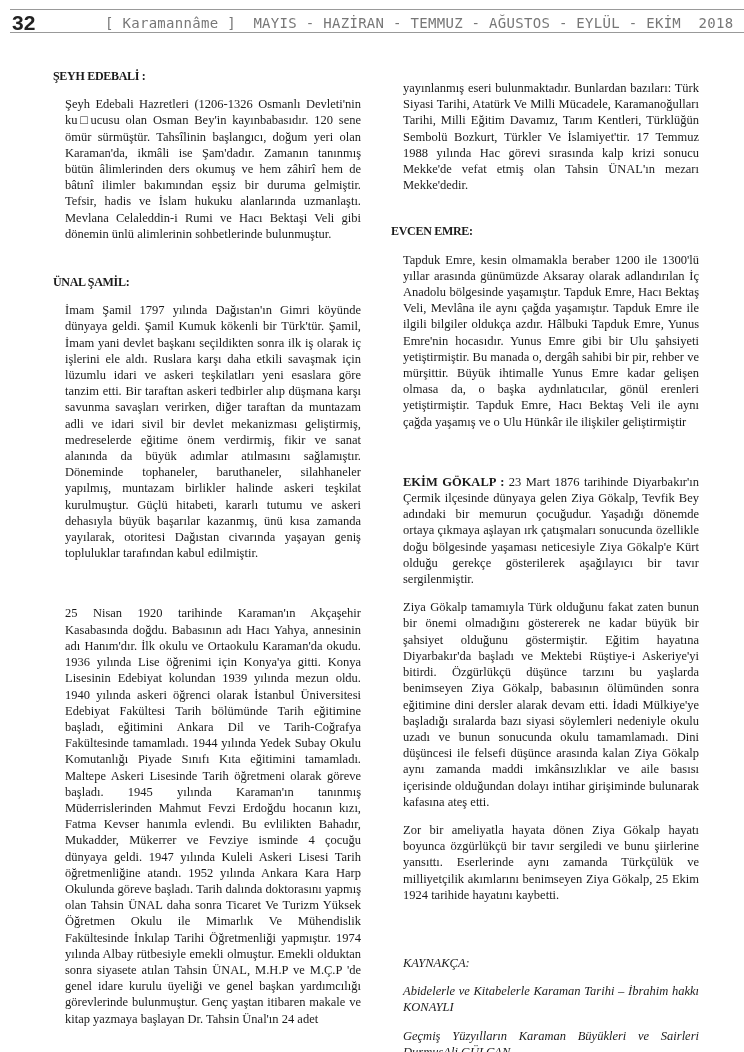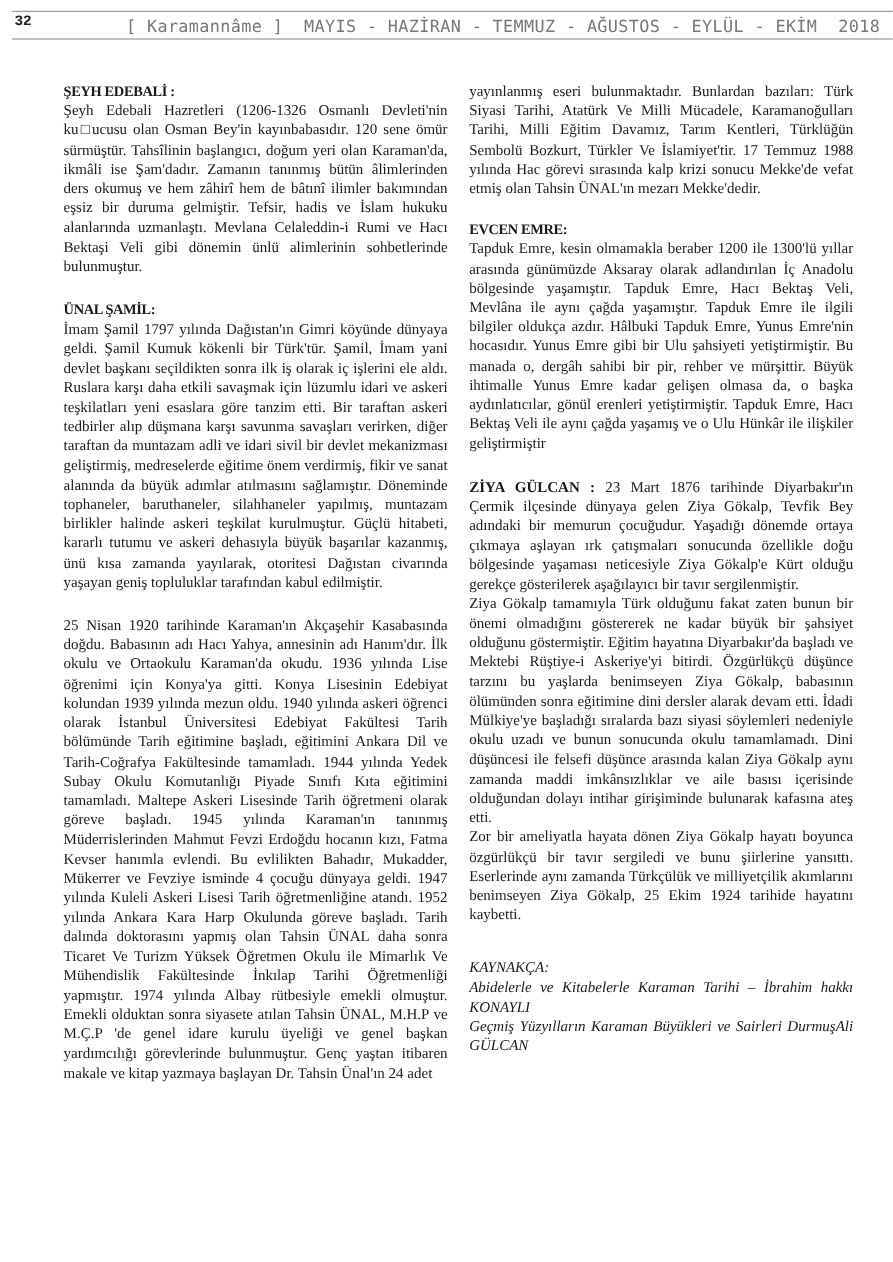--- a/index.html
+++ b/index.html
@@ -1,28 +1,28 @@
 <!DOCTYPE html>
 <html><head>
 <meta charset="utf-8">
 <style>
   html, body { margin: 0; padding: 0; background: #ffffff; }
   body { width: 744px; height: 1052px; position: relative; overflow: hidden; color: #1a1a1a; font-family: "Liberation Serif", serif; }
   .header { position: absolute; left: 10px; right: 0; top: 9px; height: 22px; border-top: 1px solid #999; border-bottom: 1px solid #999; }
-  .page-num { position: absolute; left: 2px; top: 1px; font-family: Liberation Mono, monospace; font-size: 12px; font-weight: bold; color: #222; }
+  .page-num { position: absolute; left: 2px; top: 1px; font-family: Liberation Sans, sans-serif; font-size: 21px; font-weight: bold; color: #222; }
   .running { position: absolute; left: 95px; top: 5px; font-family: "DejaVu Sans Mono", monospace; font-size: 14px; color: #777; letter-spacing: 0.3px; white-space: pre; }
   .col { position: absolute; top: 68px; width: 320px; font-size: 12.5px; line-height: 16.2px; text-align: justify; }
   .col-left { left: 53px; }
   .col-right { left: 391px; }
   .heading { font-weight: bold; font-size: 12px; letter-spacing: -0.3px; margin: 0; }
-  p { margin: 0; }
+  p { margin: 12px; }
   .gap { height: 16px; }
   .bold-inline { font-weight: bold; }
   .refs { font-style: italic; }
-  .refs p { margin: 0; }
+  .refs p { margin: 12px; }
 </style>
 </head>
 <body>
 
 <div class="header">
   <span class="page-num">32</span>
   <span class="running">[ Karamannâme ]  MAYIS - HAZİRAN - TEMMUZ - AĞUSTOS - EYLÜL - EKİM  2018</span>
 </div>
 
 <div class="col col-left">
@@ -43,21 +43,21 @@
 
 <div class="col col-right">
   <p>yayınlanmış eseri bulunmaktadır. Bunlardan bazıları: Türk Siyasi Tarihi, Atatürk Ve Milli Mücadele, Karamanoğulları Tarihi, Milli Eğitim Davamız, Tarım Kentleri, Türklüğün Sembolü Bozkurt, Türkler Ve İslamiyet'tir. 17 Temmuz 1988 yılında Hac görevi sırasında kalp krizi sonucu Mekke'de vefat etmiş olan Tahsin ÜNAL'ın mezarı Mekke'dedir.</p>
   <div class="gap" style="height:18px"></div>
   <section>
     <p class="heading">EVCEN EMRE:</p>
     <p>Tapduk Emre, kesin olmamakla beraber 1200 ile 1300'lü yıllar arasında günümüzde Aksaray olarak adlandırılan İç Anadolu bölgesinde yaşamıştır. Tapduk Emre, Hacı Bektaş Veli, Mevlâna ile aynı çağda yaşamıştır. Tapduk Emre ile ilgili bilgiler oldukça azdır. Hâlbuki Tapduk Emre, Yunus Emre'nin hocasıdır. Yunus Emre gibi bir Ulu şahsiyeti yetiştirmiştir. Bu manada o, dergâh sahibi bir pir, rehber ve mürşittir. Büyük ihtimalle Yunus Emre kadar gelişen olmasa da, o başka aydınlatıcılar, gönül erenleri yetiştirmiştir. Tapduk Emre, Hacı Bektaş Veli ile aynı çağda yaşamış ve o Ulu Hünkâr ile ilişkiler geliştirmiştir</p>
   </section>
   <div class="gap" style="height:20px"></div>
   <section>
-    <p><span class="bold-inline">ZİYA GÜLCAN :</span><span> 23 Mart 1876 tarihinde Diyarbakır'ın Çermik ilçesinde dünyaya gelen Ziya Gökalp, Tevfik Bey adındaki bir memurun çocuğudur. Yaşadığı dönemde ortaya çıkmaya aşlayan ırk çatışmaları sonucunda özellikle doğu bölgesinde yaşaması neticesiyle Ziya Gökalp'e Kürt olduğu gerekçe gösterilerek aşağılayıcı bir tavır sergilenmiştir.</span></p>
+    <p><span class="bold-inline">EKİM GÖKALP :</span><span> 23 Mart 1876 tarihinde Diyarbakır'ın Çermik ilçesinde dünyaya gelen Ziya Gökalp, Tevfik Bey adındaki bir memurun çocuğudur. Yaşadığı dönemde ortaya çıkmaya aşlayan ırk çatışmaları sonucunda özellikle doğu bölgesinde yaşaması neticesiyle Ziya Gökalp'e Kürt olduğu gerekçe gösterilerek aşağılayıcı bir tavır sergilenmiştir.</span></p>
     <p>Ziya Gökalp tamamıyla Türk olduğunu fakat zaten bunun bir önemi olmadığını göstererek ne kadar büyük bir şahsiyet olduğunu göstermiştir. Eğitim hayatına Diyarbakır'da başladı ve Mektebi Rüştiye-i Askeriye'yi bitirdi. Özgürlükçü düşünce tarzını bu yaşlarda benimseyen Ziya Gökalp, babasının ölümünden sonra eğitimine dini dersler alarak devam etti. İdadi Mülkiye'ye başladığı sıralarda bazı siyasi söylemleri nedeniyle okulu uzadı ve bunun sonucunda okulu tamamlamadı. Dini düşüncesi ile felsefi düşünce arasında kalan Ziya Gökalp aynı zamanda maddi imkânsızlıklar ve aile basısı içerisinde olduğundan dolayı intihar girişiminde bulunarak kafasına ateş etti.</p>
     <p>Zor bir ameliyatla hayata dönen Ziya Gökalp hayatı boyunca özgürlükçü bir tavır sergiledi ve bunu şiirlerine yansıttı. Eserlerinde aynı zamanda Türkçülük ve milliyetçilik akımlarını benimseyen Ziya Gökalp, 25 Ekim 1924 tarihide hayatını kaybetti.</p>
   </section>
   <div class="gap" style="height:28px"></div>
   <section class="refs">
     <p>KAYNAKÇA:</p>
     <p>Abidelerle ve Kitabelerle Karaman Tarihi – İbrahim hakkı KONAYLI</p>
     <p>Geçmiş Yüzyılların Karaman Büyükleri ve Sairleri DurmuşAli GÜLCAN</p>
   </section>
 </div>

